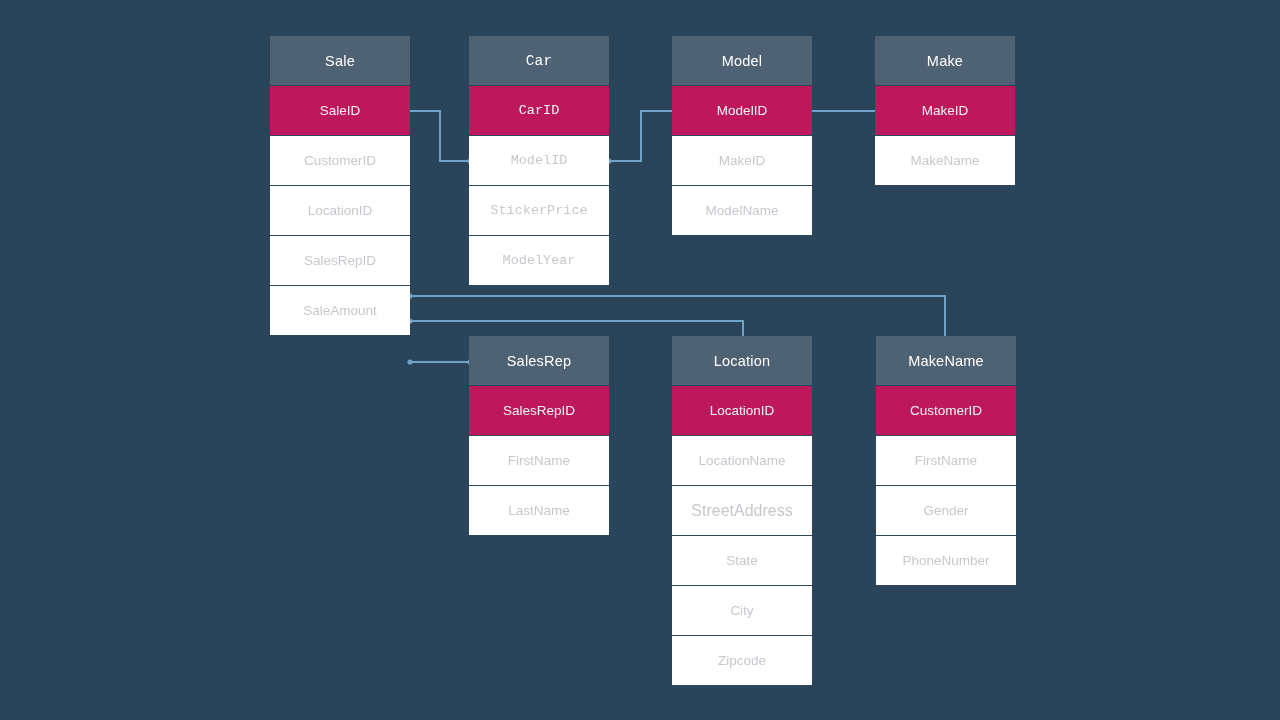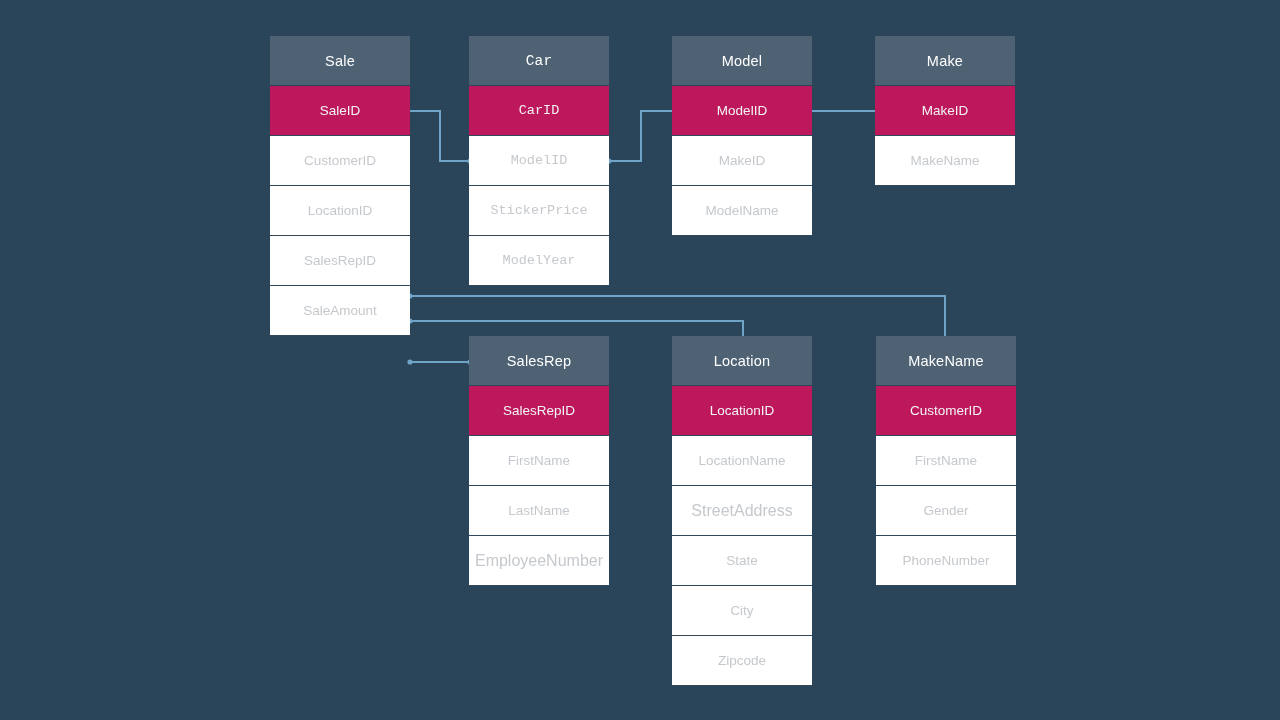--- a/index.html
+++ b/index.html
@@ -101,21 +101,20 @@
       <div class="entity" style="left: 875px; top: 36px;">
         <div class="hdr">Make</div>
         <div class="row pk">MakeID</div>
         <div class="row">MakeName</div>
       </div>
       <div class="entity" style="left: 469px; top: 336px;">
         <div class="hdr">SalesRep</div>
         <div class="row pk">SalesRepID</div>
         <div class="row">FirstName</div>
         <div class="row">LastName</div>
-        <div class="row tight">EmployeeNumber</div>
       </div>
       <div class="entity" style="left: 672px; top: 336px;">
         <div class="hdr">Location</div>
         <div class="row pk">LocationID</div>
         <div class="row">LocationName</div>
         <div class="row tight">StreetAddress</div>
         <div class="row">State</div>
         <div class="row">City</div>
         <div class="row">Zipcode</div>
       </div>

